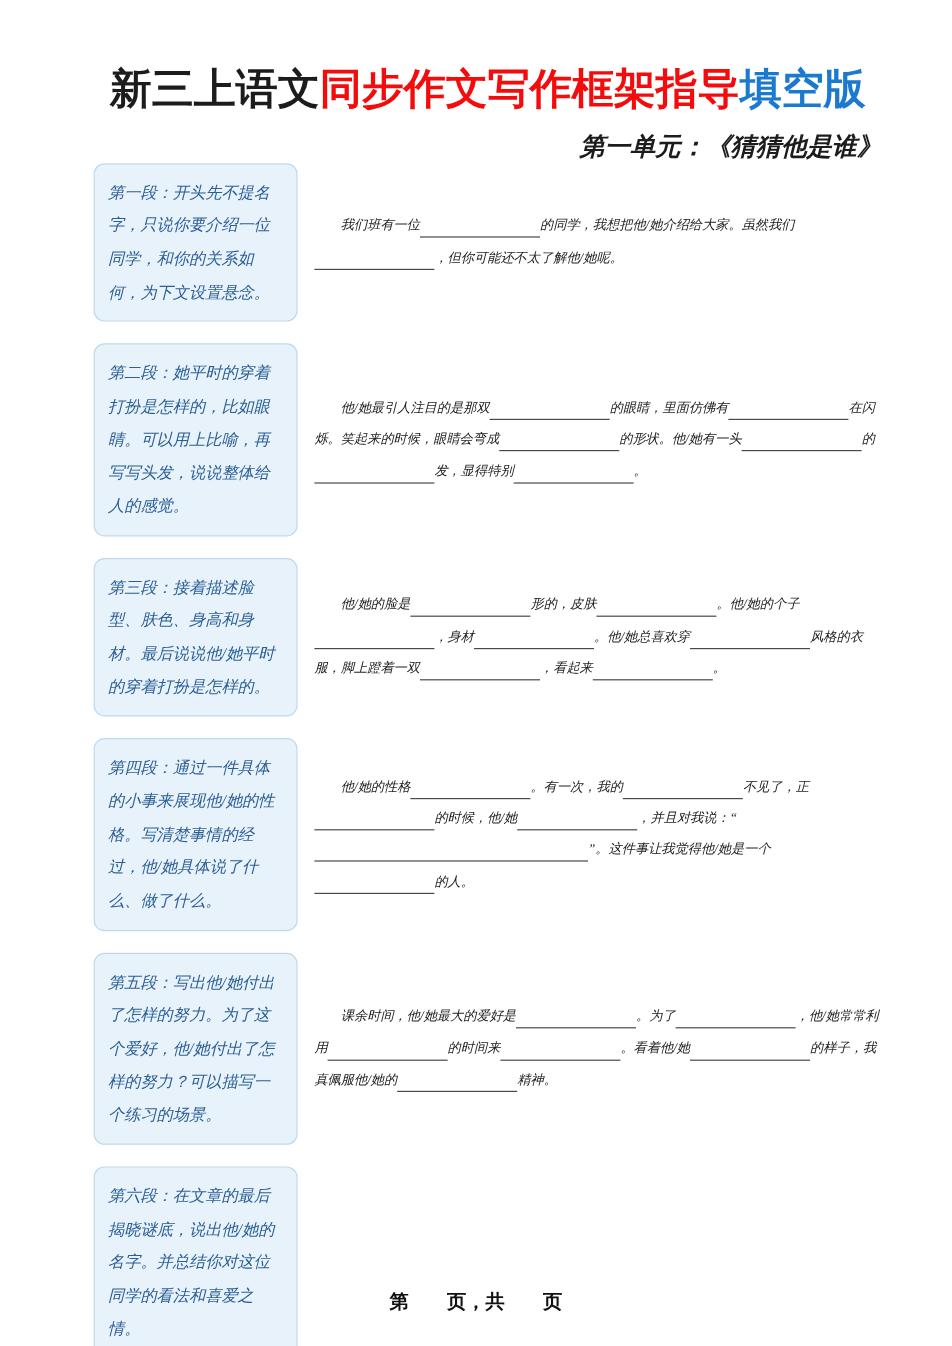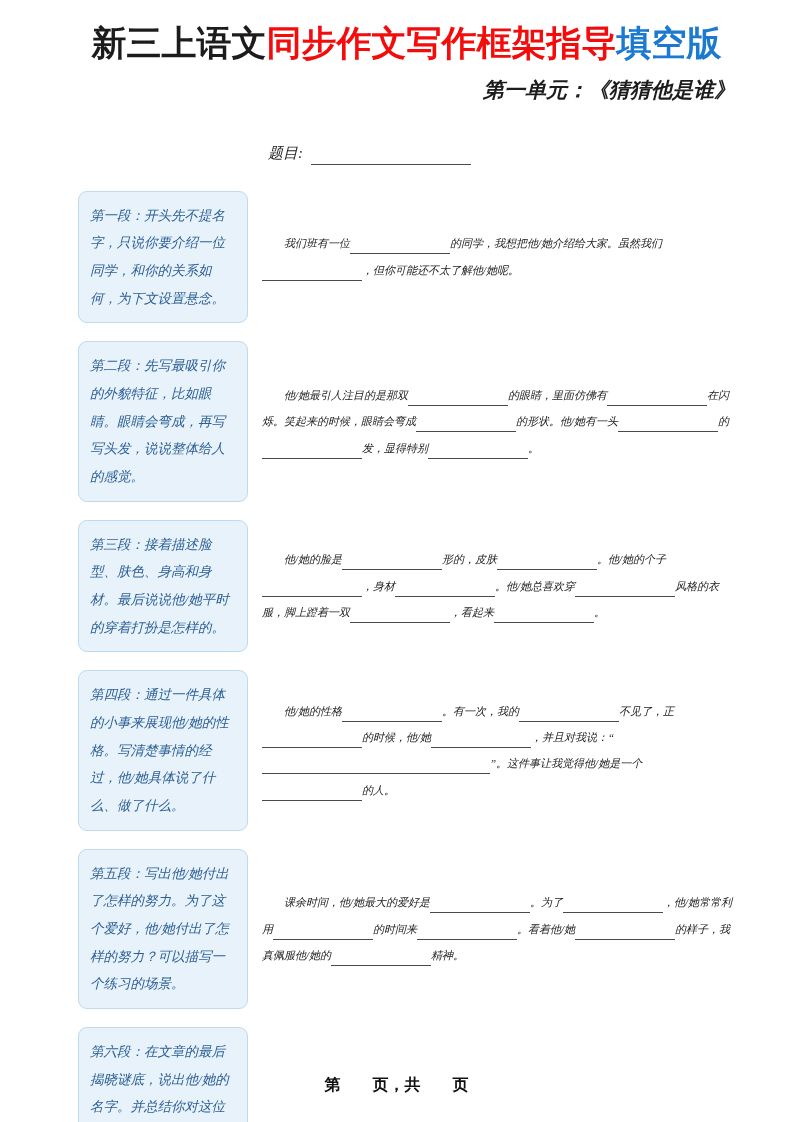--- a/index.html
+++ b/index.html
@@ -23,20 +23,21 @@
     padding:20px 58px 0 78px;
   }
   .title{
     text-align:center;
     font-family:"Liberation Sans","DejaVu Sans",sans-serif;
     font-weight:bold;
     font-size:35px;
     letter-spacing:0px;
     line-height:1.3;
     white-space:nowrap;
+    margin-top:32px;
   }
   .t-red{color:var(--title-red);}
   .t-blue{color:var(--title-blue);}
   .subtitle{
     text-align:right;
     font-weight:bold;
     font-size:21px;
     margin-top:10px;
     font-style:italic;
   }
@@ -99,32 +100,28 @@
 </style>
 </head>
 <body>
 
 <div class="page">
 
   <h1 class="title"><span class="t-black">新三上语文</span><span class="t-red">同步作文写作框架指导</span><span class="t-blue">填空版</span></h1>
 
   <h2 class="subtitle">第一单元：《猜猜他是谁》</h2>
 
-  <div class="topic-row">
-    <span>题目:</span>
-    <span class="topic-blank blank"></span>
-  </div>
 
   <div id="sections">
       <div class="section">
         <div class="side-box"><span>第一段：开头先不提名字，只说你要介绍一位同学，和你的关系如何，为下文设置悬念。</span></div>
         <div class="content"><span class="seg-text">我们班有一位</span><span class="blank blank-short"></span><span class="seg-text">的同学，我想把他/她介绍给大家。虽然我们</span><span class="blank blank-short"></span><span class="seg-text">，但你可能还不太了解他/她呢。</span></div>
       </div>
       <div class="section">
-        <div class="side-box"><span>第二段：先写最吸引你的外貌特征，比如眼睛。眼睛会弯成，再写写头发，说说整体给人的感觉。</span></div>
+        <div class="side-box"><span>第二段：她平时的穿着打扮是怎样的，比如眼睛。可以用上比喻，再写写头发，说说整体给人的感觉。</span></div>
         <div class="content"><span class="seg-text">他/她最引人注目的是那双</span><span class="blank blank-short"></span><span class="seg-text">的眼睛，里面仿佛有</span><span class="blank blank-short"></span><span class="seg-text">在闪烁。笑起来的时候，眼睛会弯成</span><span class="blank blank-short"></span><span class="seg-text">的形状。他/她有一头</span><span class="blank blank-short"></span><span class="seg-text">的</span><span class="blank blank-short"></span><span class="seg-text">发，显得特别</span><span class="blank blank-short"></span><span class="seg-text">。</span></div>
       </div>
       <div class="section">
         <div class="side-box"><span>第三段：接着描述脸型、肤色、身高和身材。最后说说他/她平时的穿着打扮是怎样的。</span></div>
         <div class="content"><span class="seg-text">他/她的脸是</span><span class="blank blank-short"></span><span class="seg-text">形的，皮肤</span><span class="blank blank-short"></span><span class="seg-text">。他/她的个子</span><span class="blank blank-short"></span><span class="seg-text">，身材</span><span class="blank blank-short"></span><span class="seg-text">。他/她总喜欢穿</span><span class="blank blank-short"></span><span class="seg-text">风格的衣服，脚上蹬着一双</span><span class="blank blank-short"></span><span class="seg-text">，看起来</span><span class="blank blank-short"></span><span class="seg-text">。</span></div>
       </div>
       <div class="section">
         <div class="side-box"><span>第四段：通过一件具体的小事来展现他/她的性格。写清楚事情的经过，他/她具体说了什么、做了什么。</span></div>
         <div class="content"><span class="seg-text">他/她的性格</span><span class="blank blank-short"></span><span class="seg-text">。有一次，我的</span><span class="blank blank-short"></span><span class="seg-text">不见了，正</span><span class="blank blank-short"></span><span class="seg-text">的时候，他/她</span><span class="blank blank-short"></span><span class="seg-text">，并且对我说：“</span><span class="blank blank-long"></span><span class="seg-text">”。这件事让我觉得他/她是一个</span><span class="blank blank-short"></span><span class="seg-text">的人。</span></div>
       </div>

